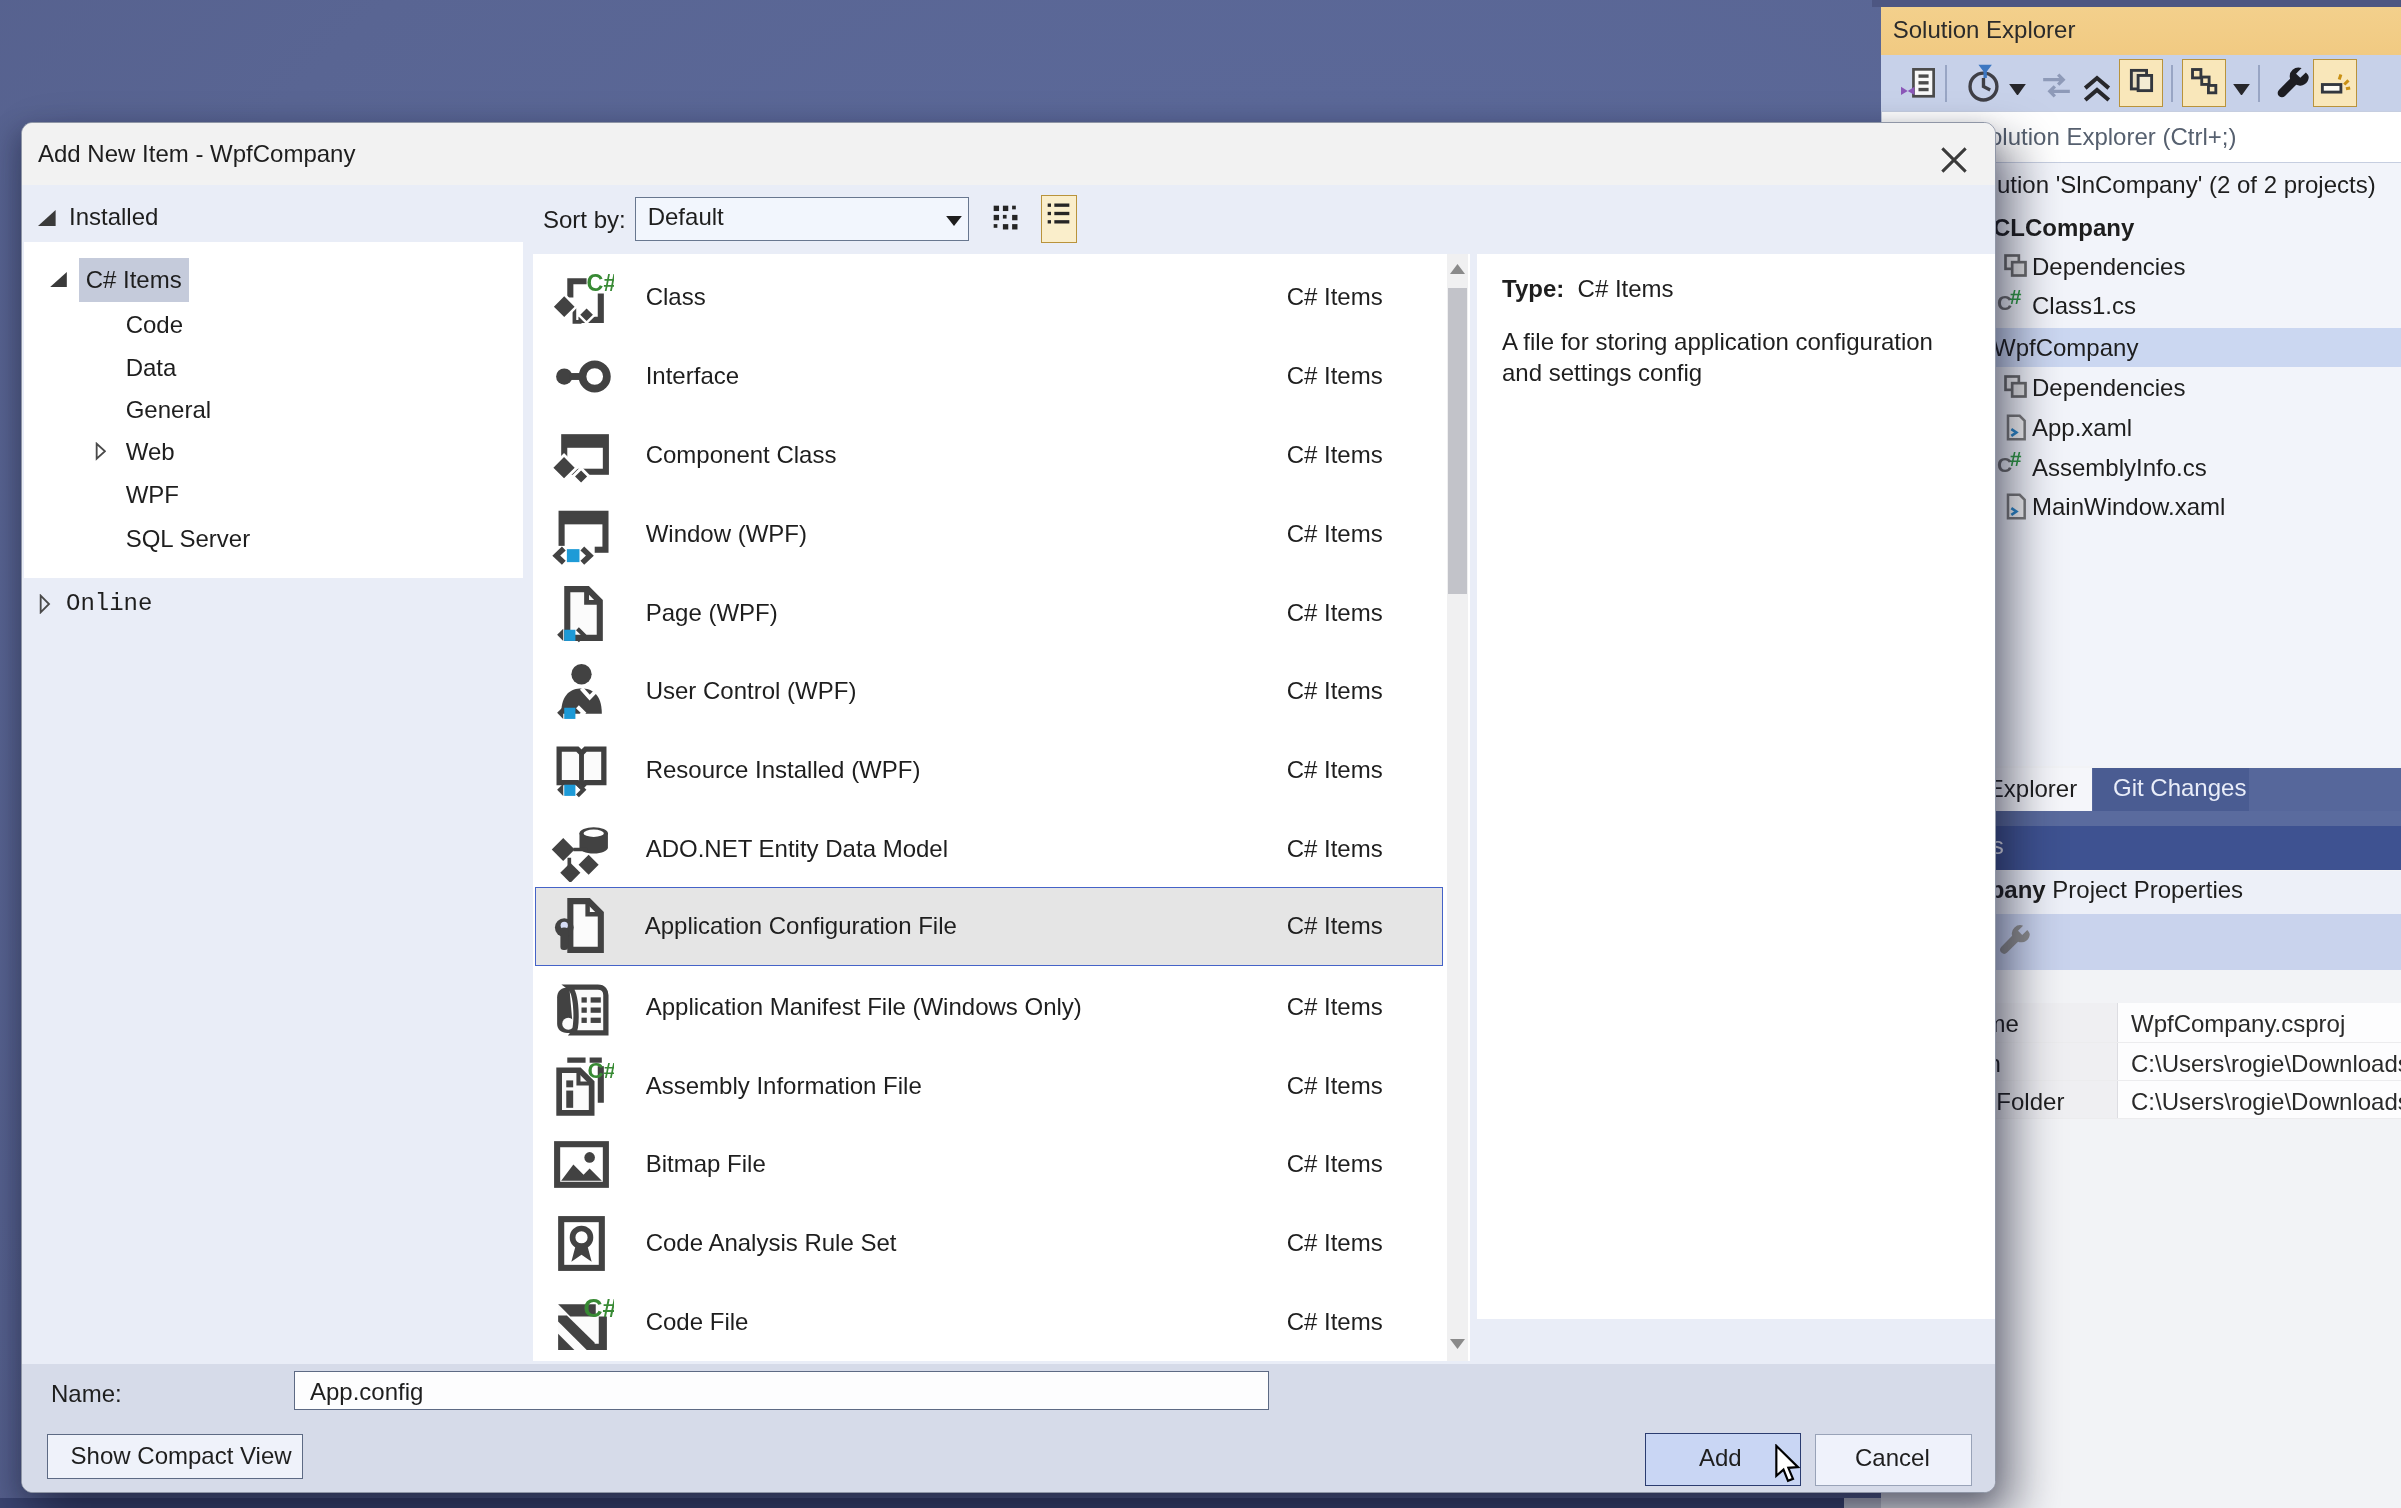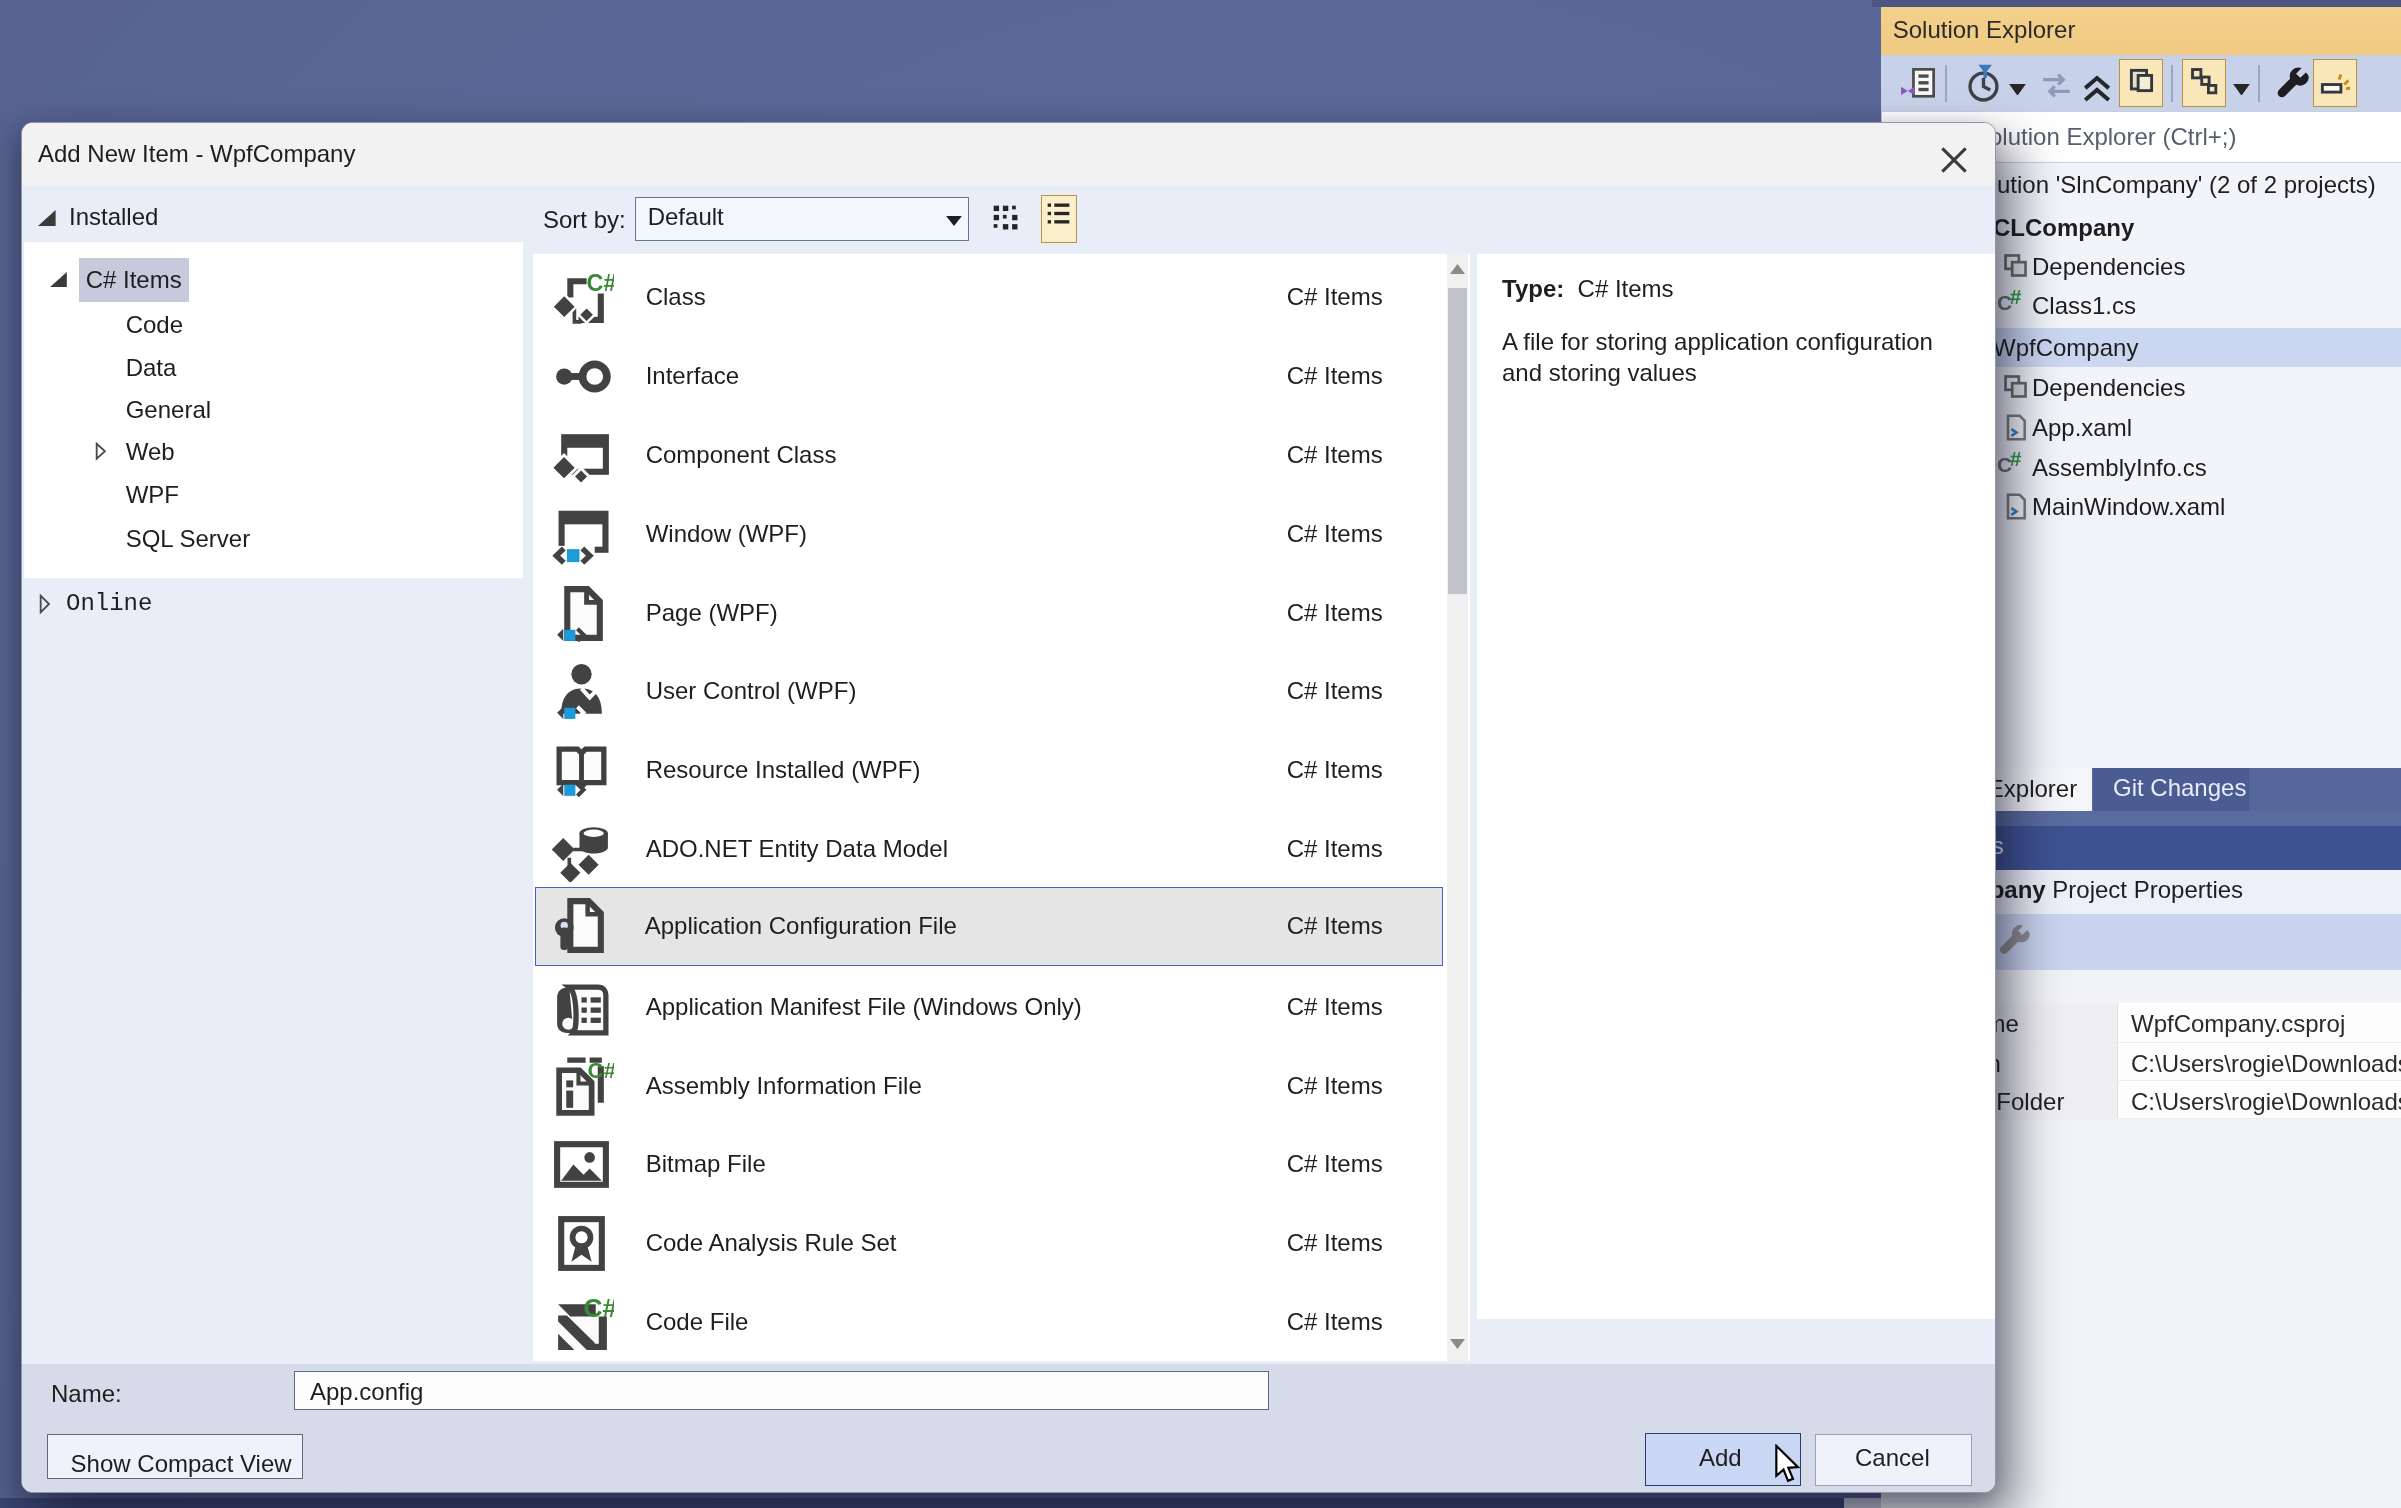--- a/index.html
+++ b/index.html
@@ -93,21 +93,21 @@
   
   #info { left:1455px; top:131px; width:520px; height:1065px; background:#FFFFFF; }
   #info div { position:absolute; white-space:nowrap; }
 
   
   #dlgBottom { left:0; top:1241px; width:1975px; height:130px; background:#D6DBE9; }
   #nameLbl { left:29px; top:1257px; }
   #nameInput { left:272px; top:1248px; width:975px; height:39px; background:#FDFDFE; border:1.7px solid #5D6A84; }
   #nameInput span { position:absolute; left:15px; top:5.9px; }
   #btnCompact { left:25px; top:1311px; width:256px; height:45px; background:#EFF2FA; border:1.7px solid #5D6A84; }
-  #btnCompact span { position:absolute; left:22.6px; top:6.7px; white-space:nowrap;margin-top:8px; }
+  #btnCompact span { position:absolute; left:22.6px; top:6.7px; white-space:nowrap; }
   #btnAdd { left:1623px; top:1310px; width:156px; height:53px; background:#C9D6F4; border:1.7px solid #2B3C70; }
   #btnAdd span { position:absolute; left:53px; top:10px; }
   #btnCancel { left:1793px; top:1311px; width:157px; height:52px; background:#EFF2FB; border:1.7px solid #99A3B8; }
   #btnCancel span { position:absolute; left:39px; top:9.2px; }
 </style>
 </head>
 <body>
   <div class="abs" id="barDark"></div>
   <div class="abs" style="left:1872px;top:0;width:529px;height:6.7px;background:#4D5682"></div>
   <div class="abs" id="barLight"></div>
@@ -492,21 +492,21 @@
         <div id="listThumb"></div>
         <svg class="abs" style="left:2.5px;top:1085px" width="15" height="10" viewBox="0 0 9 6">
           <path d="M0,0 L9,0 L4.5,6 z" fill="#8A8A8A"></path>
         </svg>
       </div>
     </div>
 
     <div class="abs" id="info">
       <div style="left:25px;top:21px"><span class="b">Type:</span>&nbsp; C# Items</div>
       <div style="left:25px;top:74px">A file for storing application configuration</div>
-      <div style="left:25px;top:105px">and storing values</div>
+      <div style="left:25px;top:105px">and settings config</div>
     </div>
 
     <div class="abs" id="dlgBottom"></div>
     <div class="abs" id="nameLbl">Name:</div>
     <div class="abs" id="nameInput">
       <span>App.config</span>
     </div>
     <div class="abs" id="btnCompact">
       <span>Show Compact View</span>
     </div>

